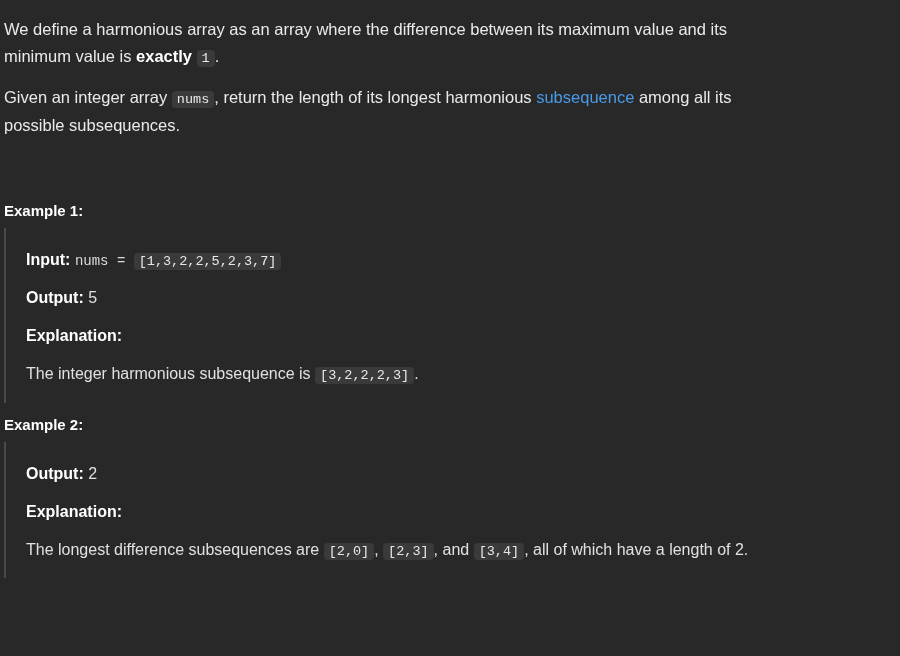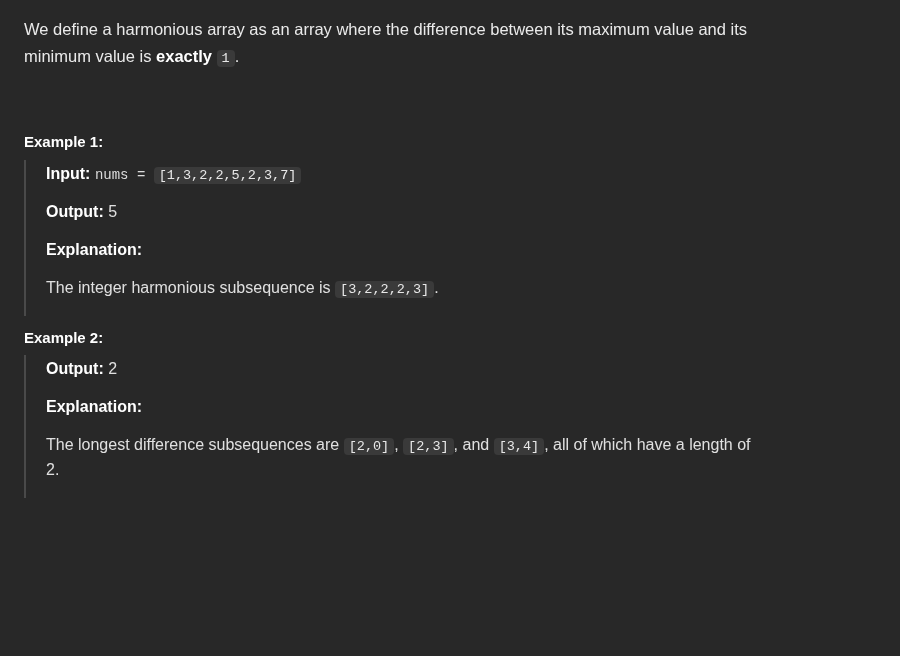--- a/index.html
+++ b/index.html
@@ -10,21 +10,21 @@
   body {
     width: 900px;
     height: 656px;
     overflow: hidden;
     font-family: "Liberation Sans", sans-serif;
     color: #e6e6e6;
     font-size: 16px;
     line-height: 1.55;
   }
   .page {
-    padding: 8px 16px 0 24px;
+    padding: 8px 16px 0 4px;
     box-sizing: border-box;
     width: 776px;
   }
   p.para {
     margin: 8px 0 14px 0;
     font-size: 16.5px;
     line-height: 1.65;
     color: #eaeaea;
   }
   .code {
@@ -58,21 +58,21 @@
     padding: 2px 0 2px 20px;
     margin: 0 0 10px 0;
   }
   .example-block p {
     margin: 14px 0;
     font-size: 16px;
     color: #e0e0e0;
     line-height: 1.5;
   }
   .example-block p:first-child {
-    margin-top: 0;
+    margin-top: 18px;
   }
   .label {
     font-weight: bold;
     color: #ffffff;
   }
   .mono-inline {
     font-family: "Liberation Mono", monospace;
     font-size: 14px;
     color: #dcdcdc;
   }
@@ -81,20 +81,21 @@
     color: #e0e0e0;
   }
 </style>
 </head>
 <body>
 
 <div class="page">
 
   <p class="para"><span>We define a harmonious array as an array where the difference between its maximum value and its minimum value is </span><span class="bold">exactly</span><span> </span><span class="code">1</span><span>.</span></p>
 
+  <p class="para"><span>Given an integer array </span><span class="code">nums</span><span>, return the length of its longest harmonious </span><a class="link" href="#">subsequence</a><span> among all its possible subsequences.</span></p>
 
   <div class="spacer"></div>
 
   <h3 class="example-title">Example 1:</h3>
   <div class="example-block">
     <p><span class="label">Input:</span><span> </span><span class="mono-inline">nums = </span><span class="code">[1,3,2,2,5,2,3,7]</span></p>
     <p><span class="label">Output:</span><span> </span><span class="out-val">5</span></p>
     <p><span class="label">Explanation:</span></p>
     <p><span>The integer harmonious subsequence is </span><span class="code">[3,2,2,2,3]</span><span>.</span></p>
   </div>

